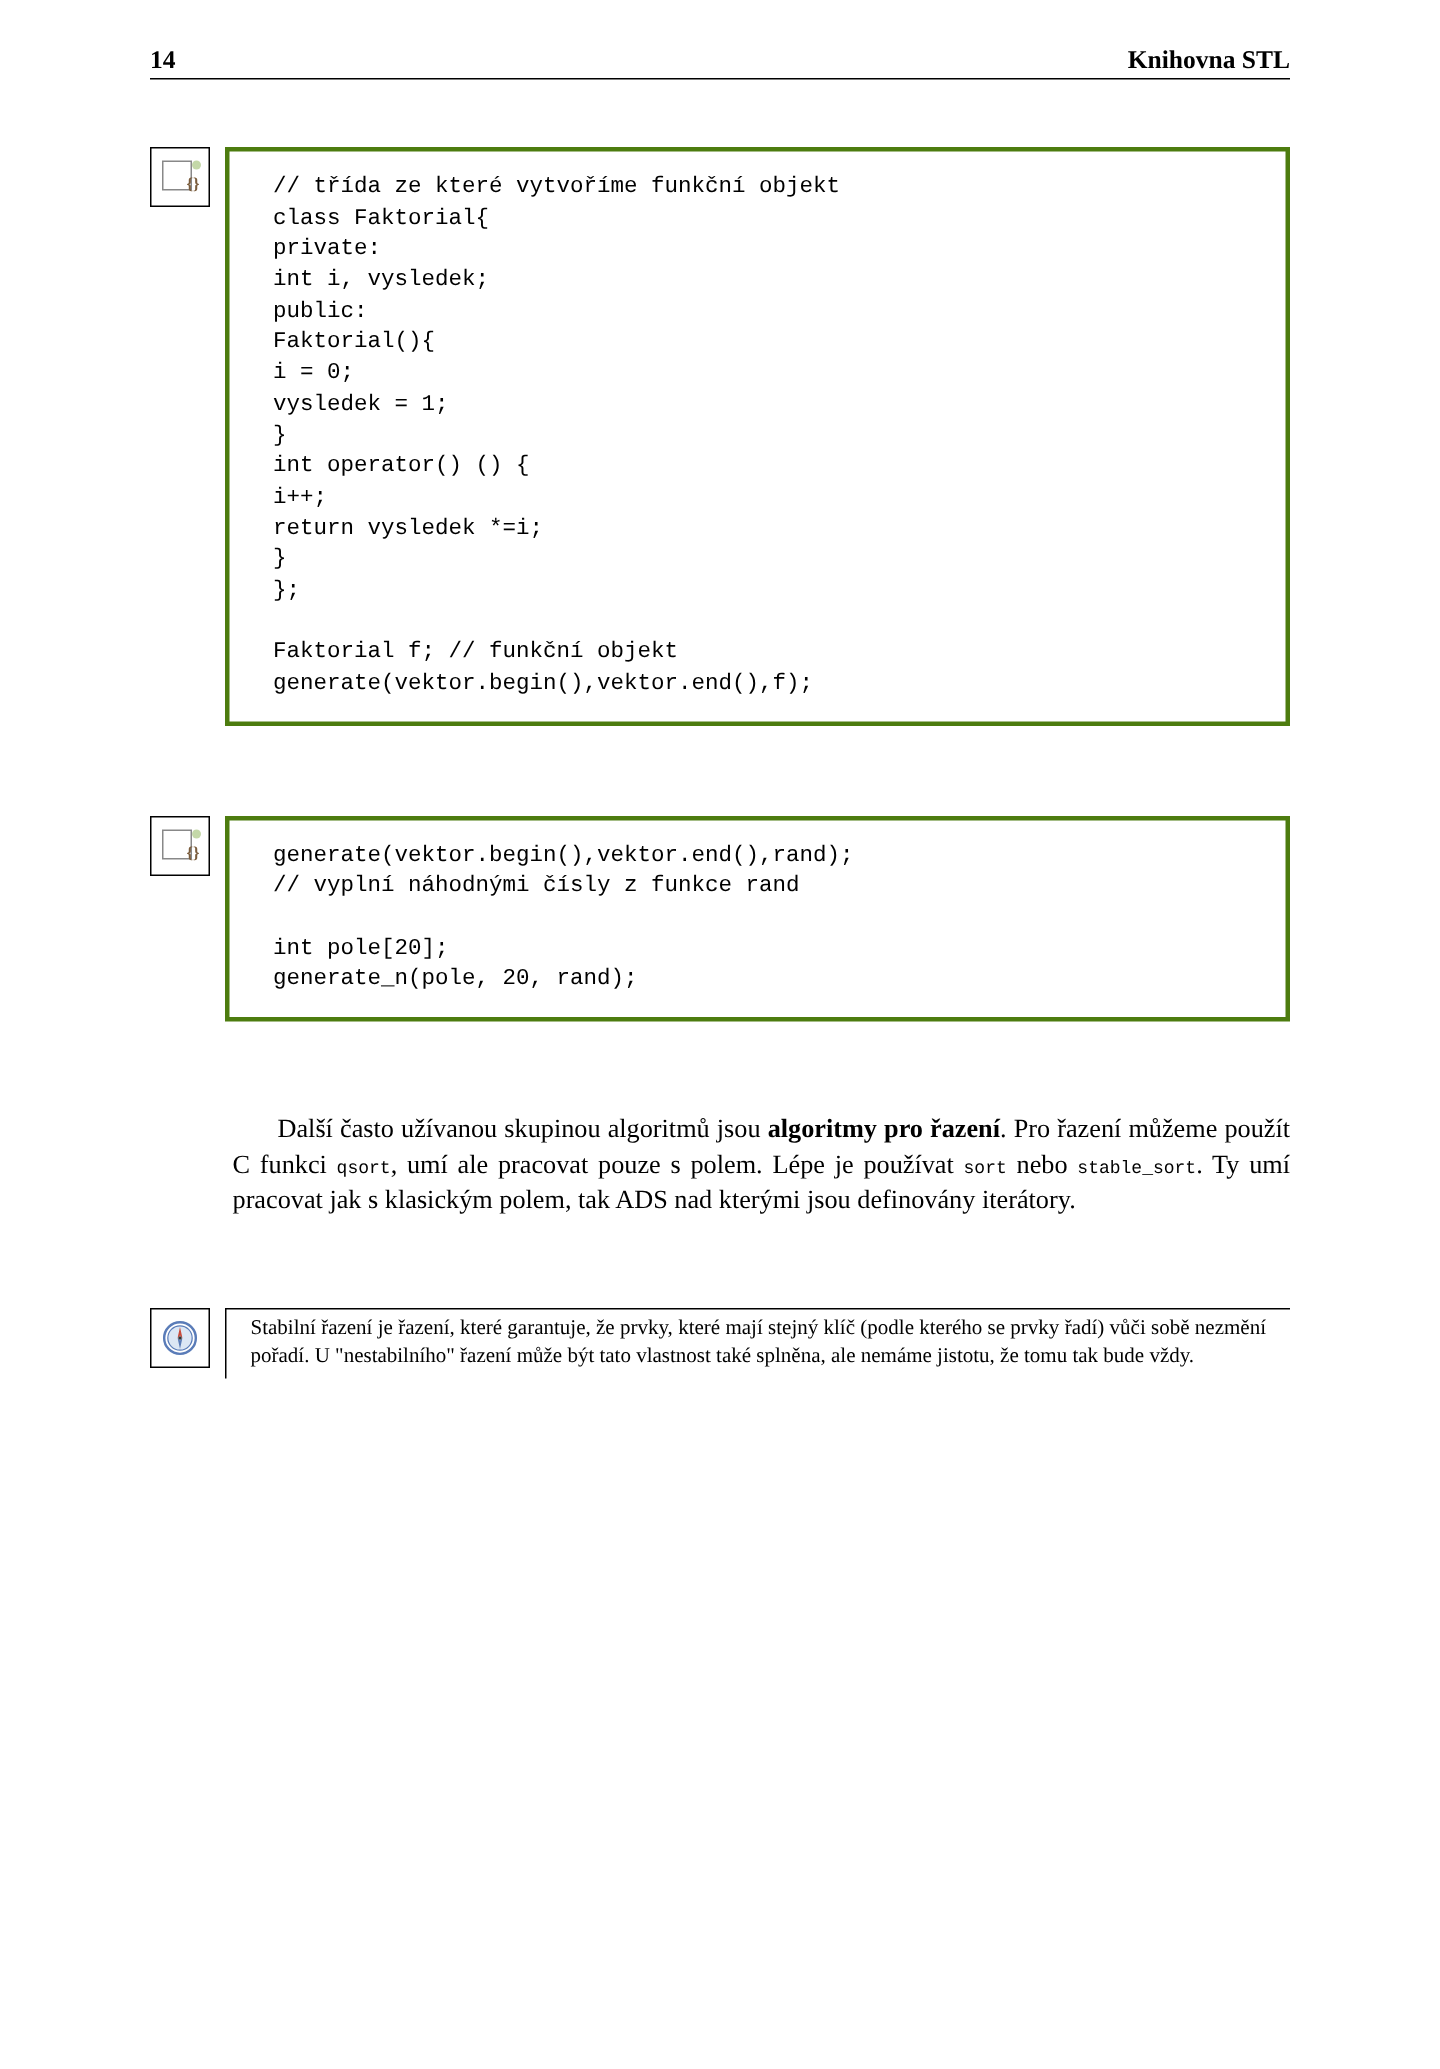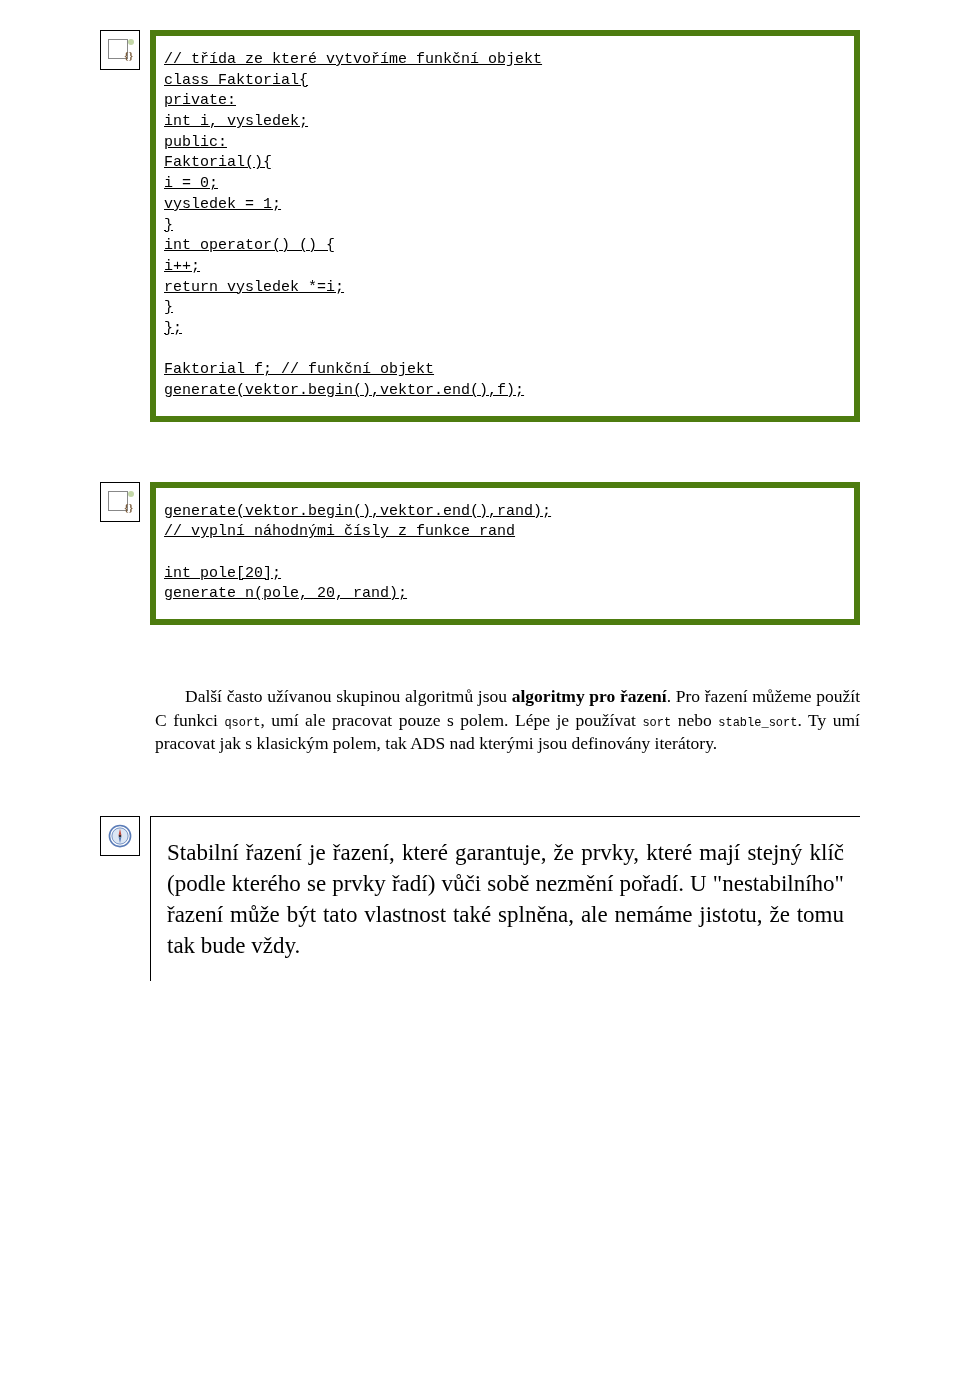--- a/index.html
+++ b/index.html
@@ -76,28 +76,27 @@
       font-size: 11px;
       color: #7a5c3c;
       font-weight: bold;
     }
     
     .compass-icon svg {
       width: 26px;
       height: 26px;
     }
     .code-box {
-      border: 6px solid #4d7c0f;
-      padding: 14px 8px;
+      border: 3px solid #4d7c0f;
+      padding: 14px 29px;
       flex: 1;
       font-family: 'Courier New', Courier, monospace;
       font-size: 15px;
       line-height: 1.38;
       white-space: pre;
-      text-decoration: underline;
     }
     .paragraph {
       font-size: 17.5px;
       line-height: 1.35;
       margin: 0 0 60px 0;
       text-align: justify;
       padding-left: 55px;
     }
     .paragraph .indent {
       display: inline-block;
@@ -109,33 +108,37 @@
     }
     .note-section {
       display: flex;
       gap: 10px;
       margin-bottom: 40px;
       align-items: flex-start;
     }
     .note-box {
       border-top: 1px solid #000;
       border-left: 1px solid #000;
-      padding: 20px 16px;
+      padding: 4px 16px;
       flex: 1;
-      font-size: 23px;
+      font-size: 14px;
       line-height: 1.35;
       text-align: justify;
       font-family: Liberation Serif, serif;
     }
   </style>
 </head>
 <body>
 
 <div class="page">
 
+  <div class="header">
+    <span class="page-num">14</span>
+    <span class="page-title">Knihovna STL</span>
+  </div>
 
   <div class="code-section">
     <div class="icon-box">
       <div class="icon-inner code-icon">
         <div class="doc"></div>
         <div class="circle"></div>
         <div class="brace">{}</div>
       </div>
     </div>
     <div class="code-box">// třída ze které vytvoříme funkční objekt

